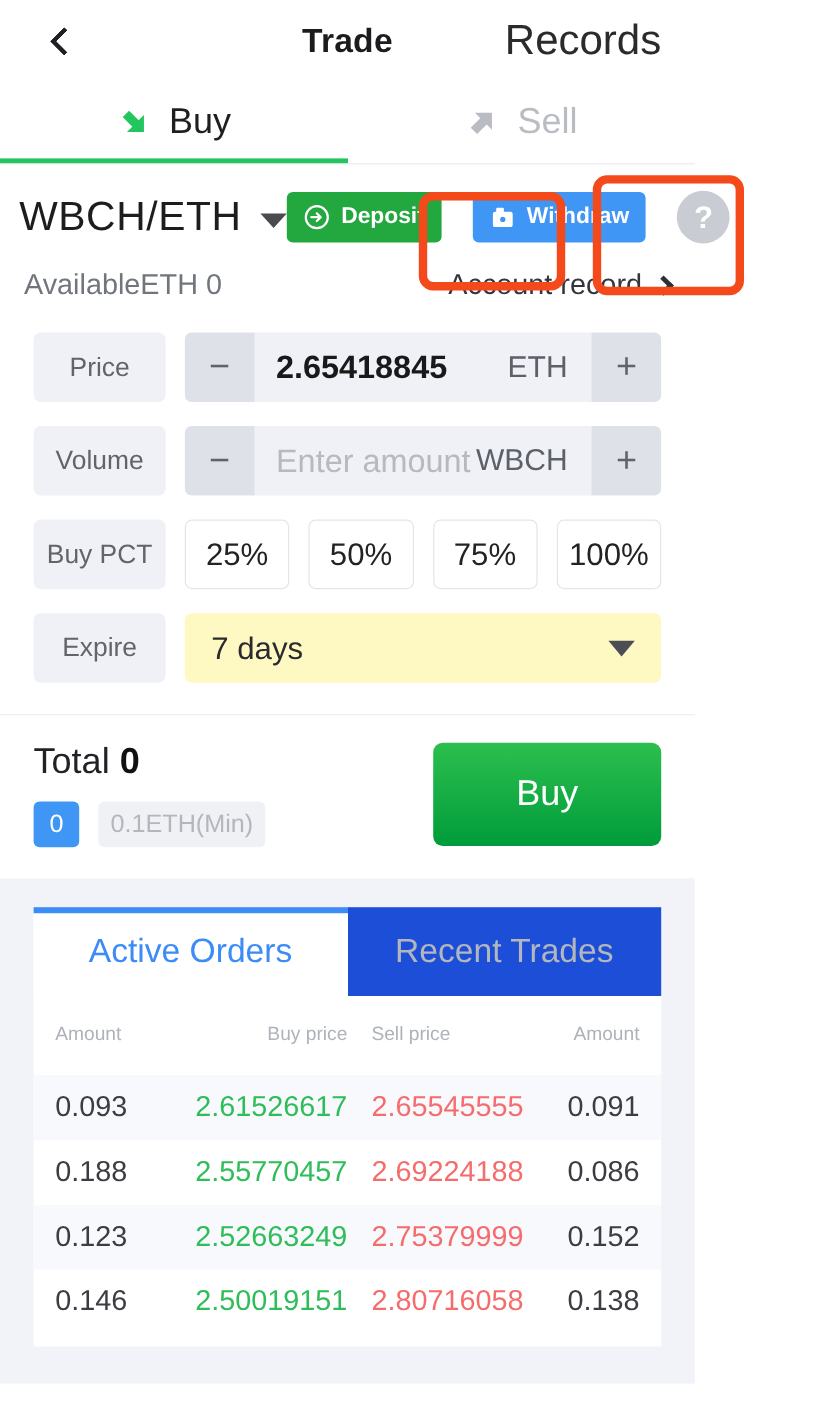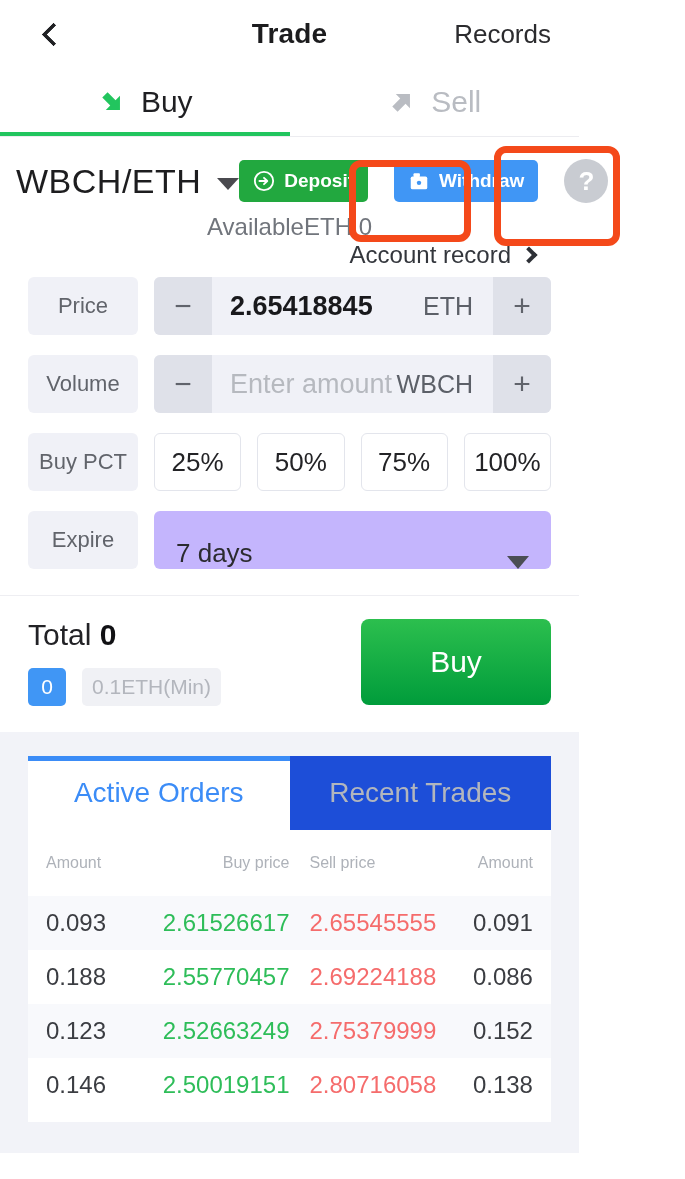--- a/index.html
+++ b/index.html
@@ -26,21 +26,21 @@
     border-left: 4px solid #202124; border-bottom: 4px solid #202124;
     transform: rotate(45deg); margin-left: 6px;
     border-radius: 1px;
   }
   .nav-title {
     position: absolute; left: 0; right: 0; text-align: center;
     font-size: 28px; font-weight: bold; color: #1c1c1e; letter-spacing: .2px;
     pointer-events:none;
   }
   .nav-right {
-    margin-left: auto; font-size: 26px; color: #2b2b2e; cursor:pointer;
+    margin-left: auto; font-size: 35px; color: #2b2b2e; cursor:pointer;
     position: relative; z-index: 2;
   }
 
   
   .bs-tabs { display: flex; height: 68px; position: relative; }
   .bs-tab {
     flex: 1; display: flex; align-items: center; justify-content: center;
     gap: 14px; cursor: pointer; position: relative;
   }
   .bs-label { font-size: 30px; }
@@ -84,22 +84,22 @@
   }
 
   
   .annot {
     position: absolute; border: 7px solid #f4491a; border-radius: 12px;
     pointer-events: none; z-index: 9;
   }
 
   
   .avail-row {
-    display: flex; align-items: center; padding: 0 44px; height: 50px;
-    font-size: 24px; color: #71757c; flex-direction: column;
+    display: flex; align-items: center; padding: 0 20px; height: 50px;
+    font-size: 24px; color: #71757c;
   }
   .acct-record { margin-left: auto; color: #33363c; display: flex; align-items: center; gap: 12px; cursor:pointer; }
   .chev-r {
     width: 12px; height: 12px; border-right: 4px solid #2d3036; border-top: 4px solid #2d3036;
     transform: rotate(45deg); display:block;
   }
 
   
   .form { padding: 14px 28px 8px 28px; }
   .form-row { display: flex; align-items: center; gap: 16px; margin-bottom: 20px; }
@@ -125,22 +125,22 @@
   .step-unit { font-size: 25px; color: #5c6068; padding-right: 20px; white-space: nowrap; }
 
   .pct-btns { flex: 1; display: flex; gap: 16px; }
   .pct-btn {
     flex: 1; height: 58px; border: 1px solid #e3e5ec; border-radius: 6px; background: #fff;
     display: flex; align-items: center; justify-content: center;
     font-size: 26px; color: #232326; cursor: pointer;
   }
 
   .select {
-    flex: 1; height: 58px; background: #c4b5fd; border-radius: 6px;
-    display: flex; align-items: flex-end; padding: 0 22px;
+    flex: 1; height: 58px; background: #fef9c3; border-radius: 6px;
+    display: flex; align-items: center; padding: 0 22px;
     font-size: 26px; color: #2b2b2f; cursor: pointer;
   }
   .sel-caret {
     margin-left: auto; width: 0; height: 0;
     border-left: 11px solid transparent; border-right: 11px solid transparent;
     border-top: 13px solid #4b4e55;
   }
 
   .sep { height: 1px; background: #eeeef2; margin-top: 6px; }
 

